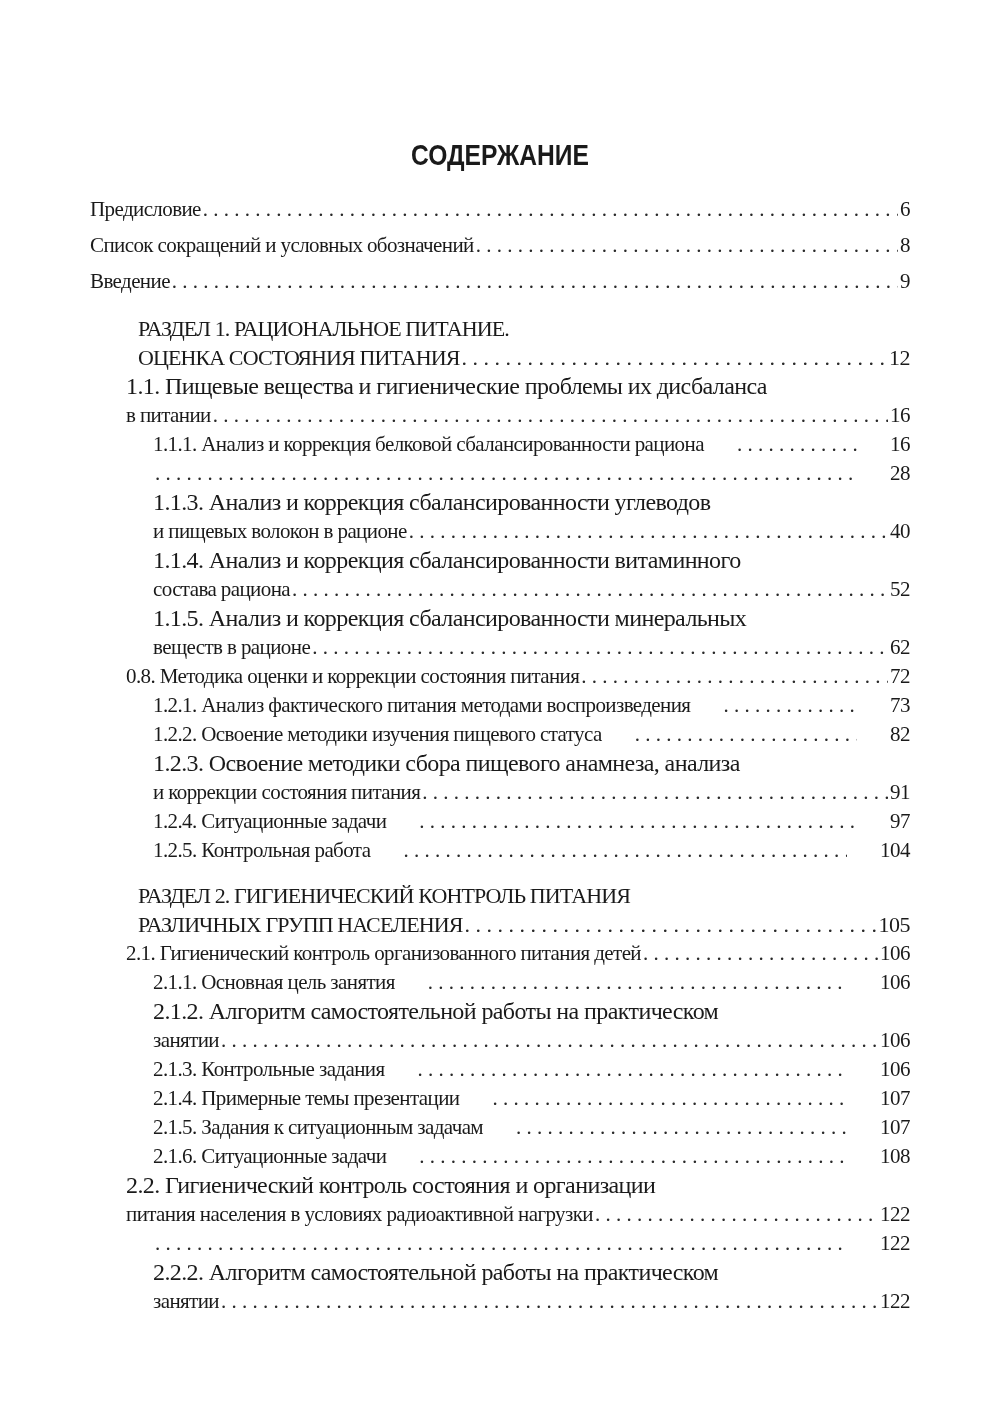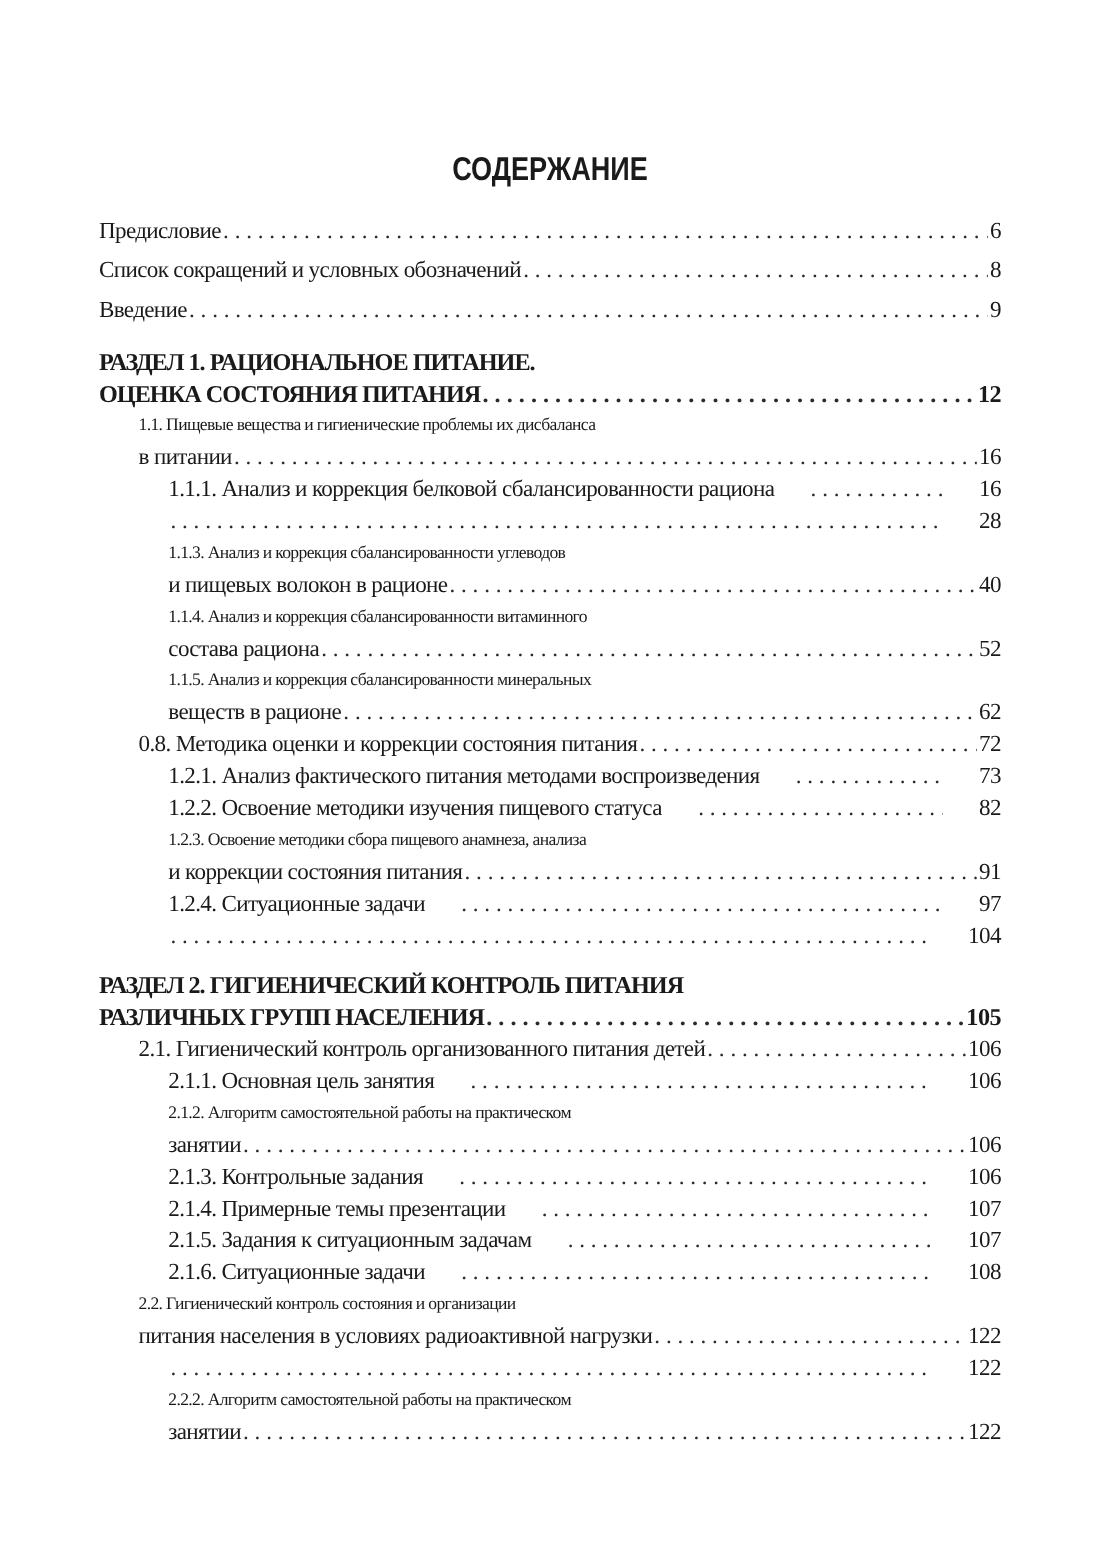--- a/index.html
+++ b/index.html
@@ -13,24 +13,24 @@
           font-size: 21px; white-space: nowrap; }
   .line .txt { flex: 0 0 auto; letter-spacing: -0.6px; }
   .line .dots { flex: 1 1 auto; overflow: hidden; margin: 0 2px; letter-spacing: 3.2px; color: #2a2a2a; }
   .line .dots::after { content: ". . . . . . . . . . . . . . . . . . . . . . . . . . . . . . . . . . . . . . . . . . . . . . . . . . . . . . . . . . . . . . . . . . . . . . . . . . . . . . . . . . . . . . . . . . . . . . . . . ."; letter-spacing: 0px; }
   .line .pg { flex: 0 0 auto; letter-spacing: -0.5px; }
   .l0 { padding-left: 0; }
   .l1 { padding-left: 36px; }
   .l2 { padding-left: 63px; gap: 31px; }
   .cont1 { padding-left: 36px; align-items: flex-end; }
   .cont2 { padding-left: 63px; align-items: flex-end; }
-  .section { font-weight: bold; font-size: 22px; letter-spacing: -0.4px; }
+  .section { font-weight: normal; font-size: 22px; letter-spacing: -0.4px; margin-left: 48px; }
   .section .txt { letter-spacing: -0.9px; }
   .gap { height: 14px; }
-  .wrap { height: 29px; line-height: 29px; font-size: 16px; white-space: nowrap; letter-spacing: -0.6px; }
+  .wrap { height: 29px; line-height: 29px; font-size: 24px; white-space: nowrap; letter-spacing: -0.6px; }
   .section.wrap { font-size: 22px; letter-spacing: -0.9px; }
   .top .line { height: 36px; line-height: 36px; }
 </style>
 </head>
 <body>
 
 <div class="title">СОДЕРЖАНИЕ</div>
 
 <div class="toc">
   <div class="top">
@@ -121,20 +121,21 @@
         <span class="dots"></span>
         <span class="pg">91</span>
     </div>
 
     <div class="line l2">
       <span class="txt">1.2.4. Ситуационные задачи</span>
         <span class="dots"></span>
         <span class="pg">97</span>
     </div>
     <div class="line l2">
+      <span class="txt">1.2.5. Контрольная работа </span>
         <span class="dots"></span>
         <span class="pg">104</span>
     </div>
   </div>
 
   <div class="gap" style="height:16px"></div>
 
   <div>
     <div class="wrap section">РАЗДЕЛ 2. ГИГИЕНИЧЕСКИЙ КОНТРОЛЬ ПИТАНИЯ</div>
     <div class="line section l0">

